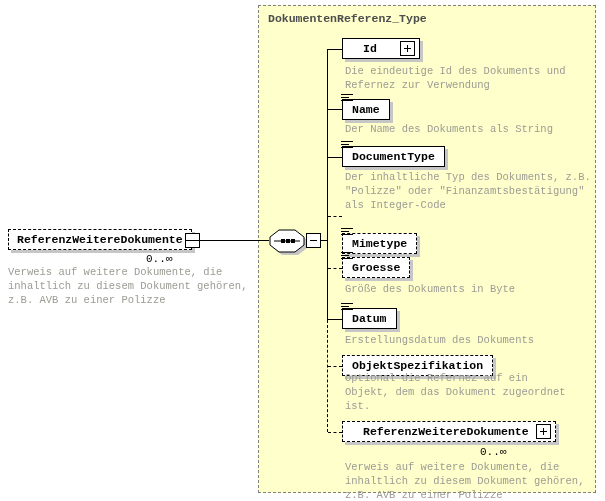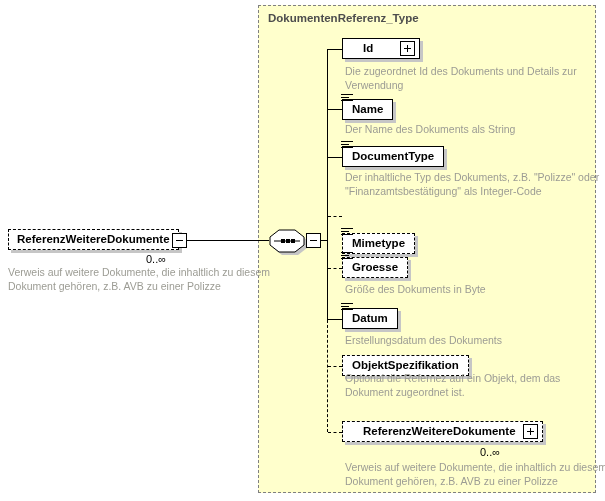--- a/index.html
+++ b/index.html
@@ -1,18 +1,18 @@
 <!DOCTYPE html>
 <html><head>
 <meta charset="utf-8">
 <style>
   html,body{margin:0;padding:0;background:#fff;}
   #stage{
     position:relative;width:605px;height:501px;overflow:hidden;
-    font-family:Liberation Sans, sans-serif;
+    font-family:Liberation Mono, monospace;
     background:#fff;
   }
   
   .type-box{
     position:absolute;left:258px;top:5px;width:336px;height:486px;
     background:#ffffcc;border:1px dashed #808080;
   }
   .type-title{
     position:absolute;left:10px;top:7px;
     font-size:11.5px;font-weight:bold;color:#4d4d4d;white-space:nowrap;
@@ -100,21 +100,21 @@
   <div class="hline dash" style="left:328px;top:216px;width:14px;"></div>
   <div class="hline dash" style="left:328px;top:268px;width:14px;"></div>
   <div class="hline" style="left:328px;top:319px;width:14px;"></div>
   <div class="hline dash" style="left:328px;top:366px;width:14px;"></div>
   <div class="hline dash" style="left:328px;top:432px;width:14px;"></div>
 
   <div class="ebox haspm" style="left:342px;top:38px;min-width:30px;">
     <span class="elabel">Id</span>
     <span class="pm plus in"></span>
   </div>
-  <div class="desc" style="left:345px;top:65px;width:245px;">Die zugeordnet Id des Dokuments und Details zur Verwendung</div>
+  <div class="desc" style="left:345px;top:65px;width:245px;">Die eindeutige Id des Dokuments und Refernez zur Verwendung</div>
 
   <div class="ebox" style="left:342px;top:99px;">
     <span class="licon">
         <i></i>
         <i></i>
         <i></i>
       </span>
     <span class="elabel">Name</span>
   </div>
   <div class="desc" style="left:345px;top:123px;width:260px;">Der Name des Dokuments als String</div>

